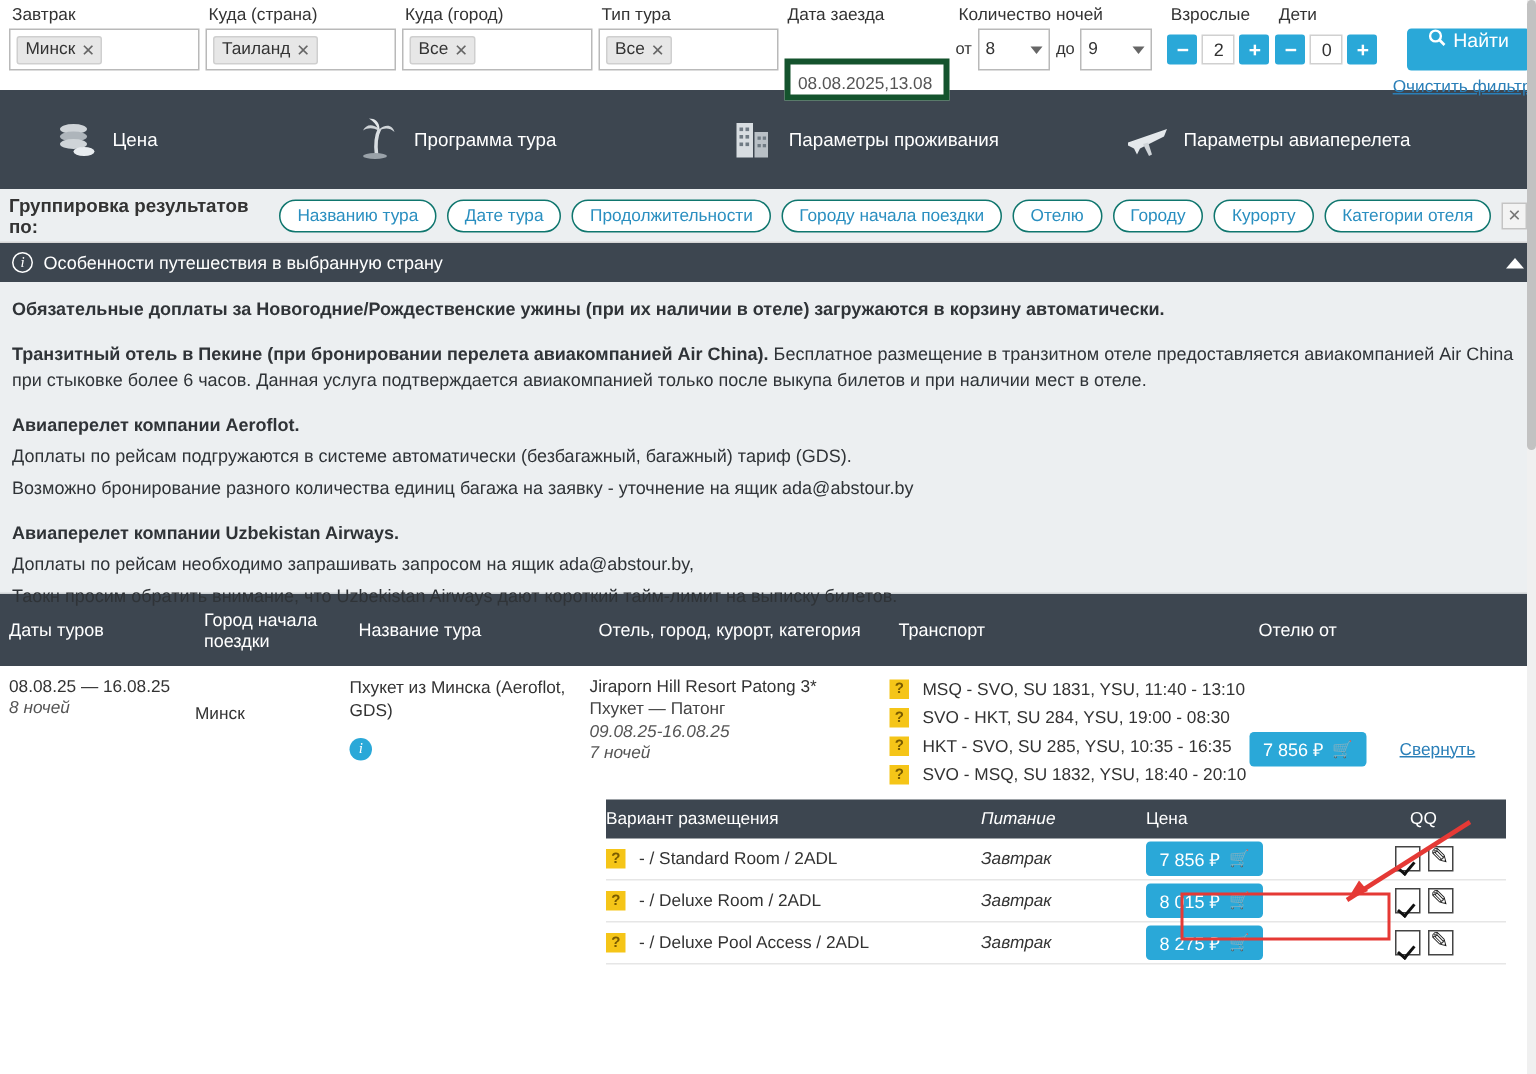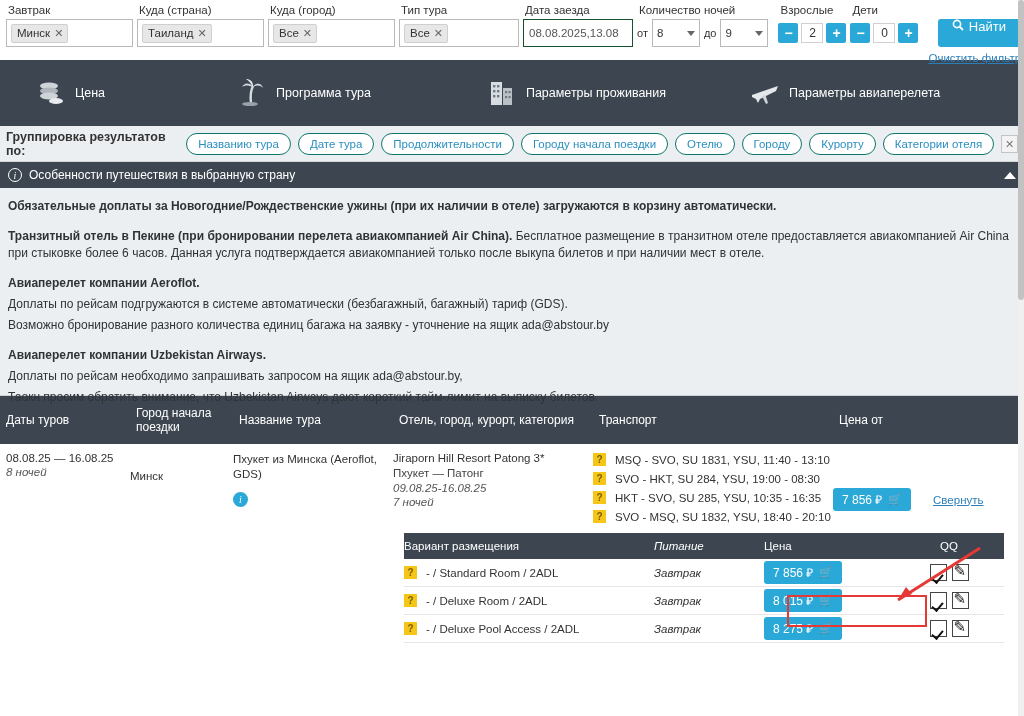--- a/index.html
+++ b/index.html
@@ -50,26 +50,27 @@
     color: #333;
     white-space: nowrap;
   }
   .tag .x { color: #666; font-size: 11px; cursor: pointer; }
   .w-from { width: 127px; }
   .w-country { width: 127px; }
   .w-city { width: 127px; }
   .w-type { width: 120px; }
   .date-input {
     width: 110px; height: 28px;
-    border: 1px solid #14532d;
+    border: 4px solid #14532d;
     background: #fff;
     font-size: 11.5px;
     color: #555;
     padding: 0 5px;
     line-height: 26px;
+    margin-top: 20px;
   }
   .nights-wrap { display: flex; align-items: center; gap: 4px; }
   .mini-label { font-size: 11px; color: #333; text-align: center; }
   .sel {
     height: 28px;
     border: 1px solid #b9b9b9;
     background: #fff;
     font-size: 11.5px;
     color: #333;
     width: 48px;
@@ -588,21 +589,21 @@
       <span>Таокн просим обратить внимание, что  Uzbekistan Airways дают короткий тайм-лимит на выписку билетов.</span>
     </p>
   </div>
 
   <div class="results-head">
     <div class="rh c1">Даты туров</div>
     <div class="rh c2">Город начала поездки</div>
     <div class="rh c3">Название тура</div>
     <div class="rh c4">Отель, город, курорт, категория</div>
     <div class="rh c5">Транспорт</div>
-    <div class="rh c6">Цена от</div>
+    <div class="rh c6">Отелю от</div>
   </div>
 
   <div class="result-row">
     <div class="c1">
       <div class="dates-main">08.08.25 — 16.08.25</div>
       <div class="dates-sub">8 ночей</div>
     </div>
     <div class="c2" style="padding-top:18px">Минск</div>
     <div class="c3">
       <div class="tourname">Пхукет из Минска (Aeroflot, GDS)</div>

